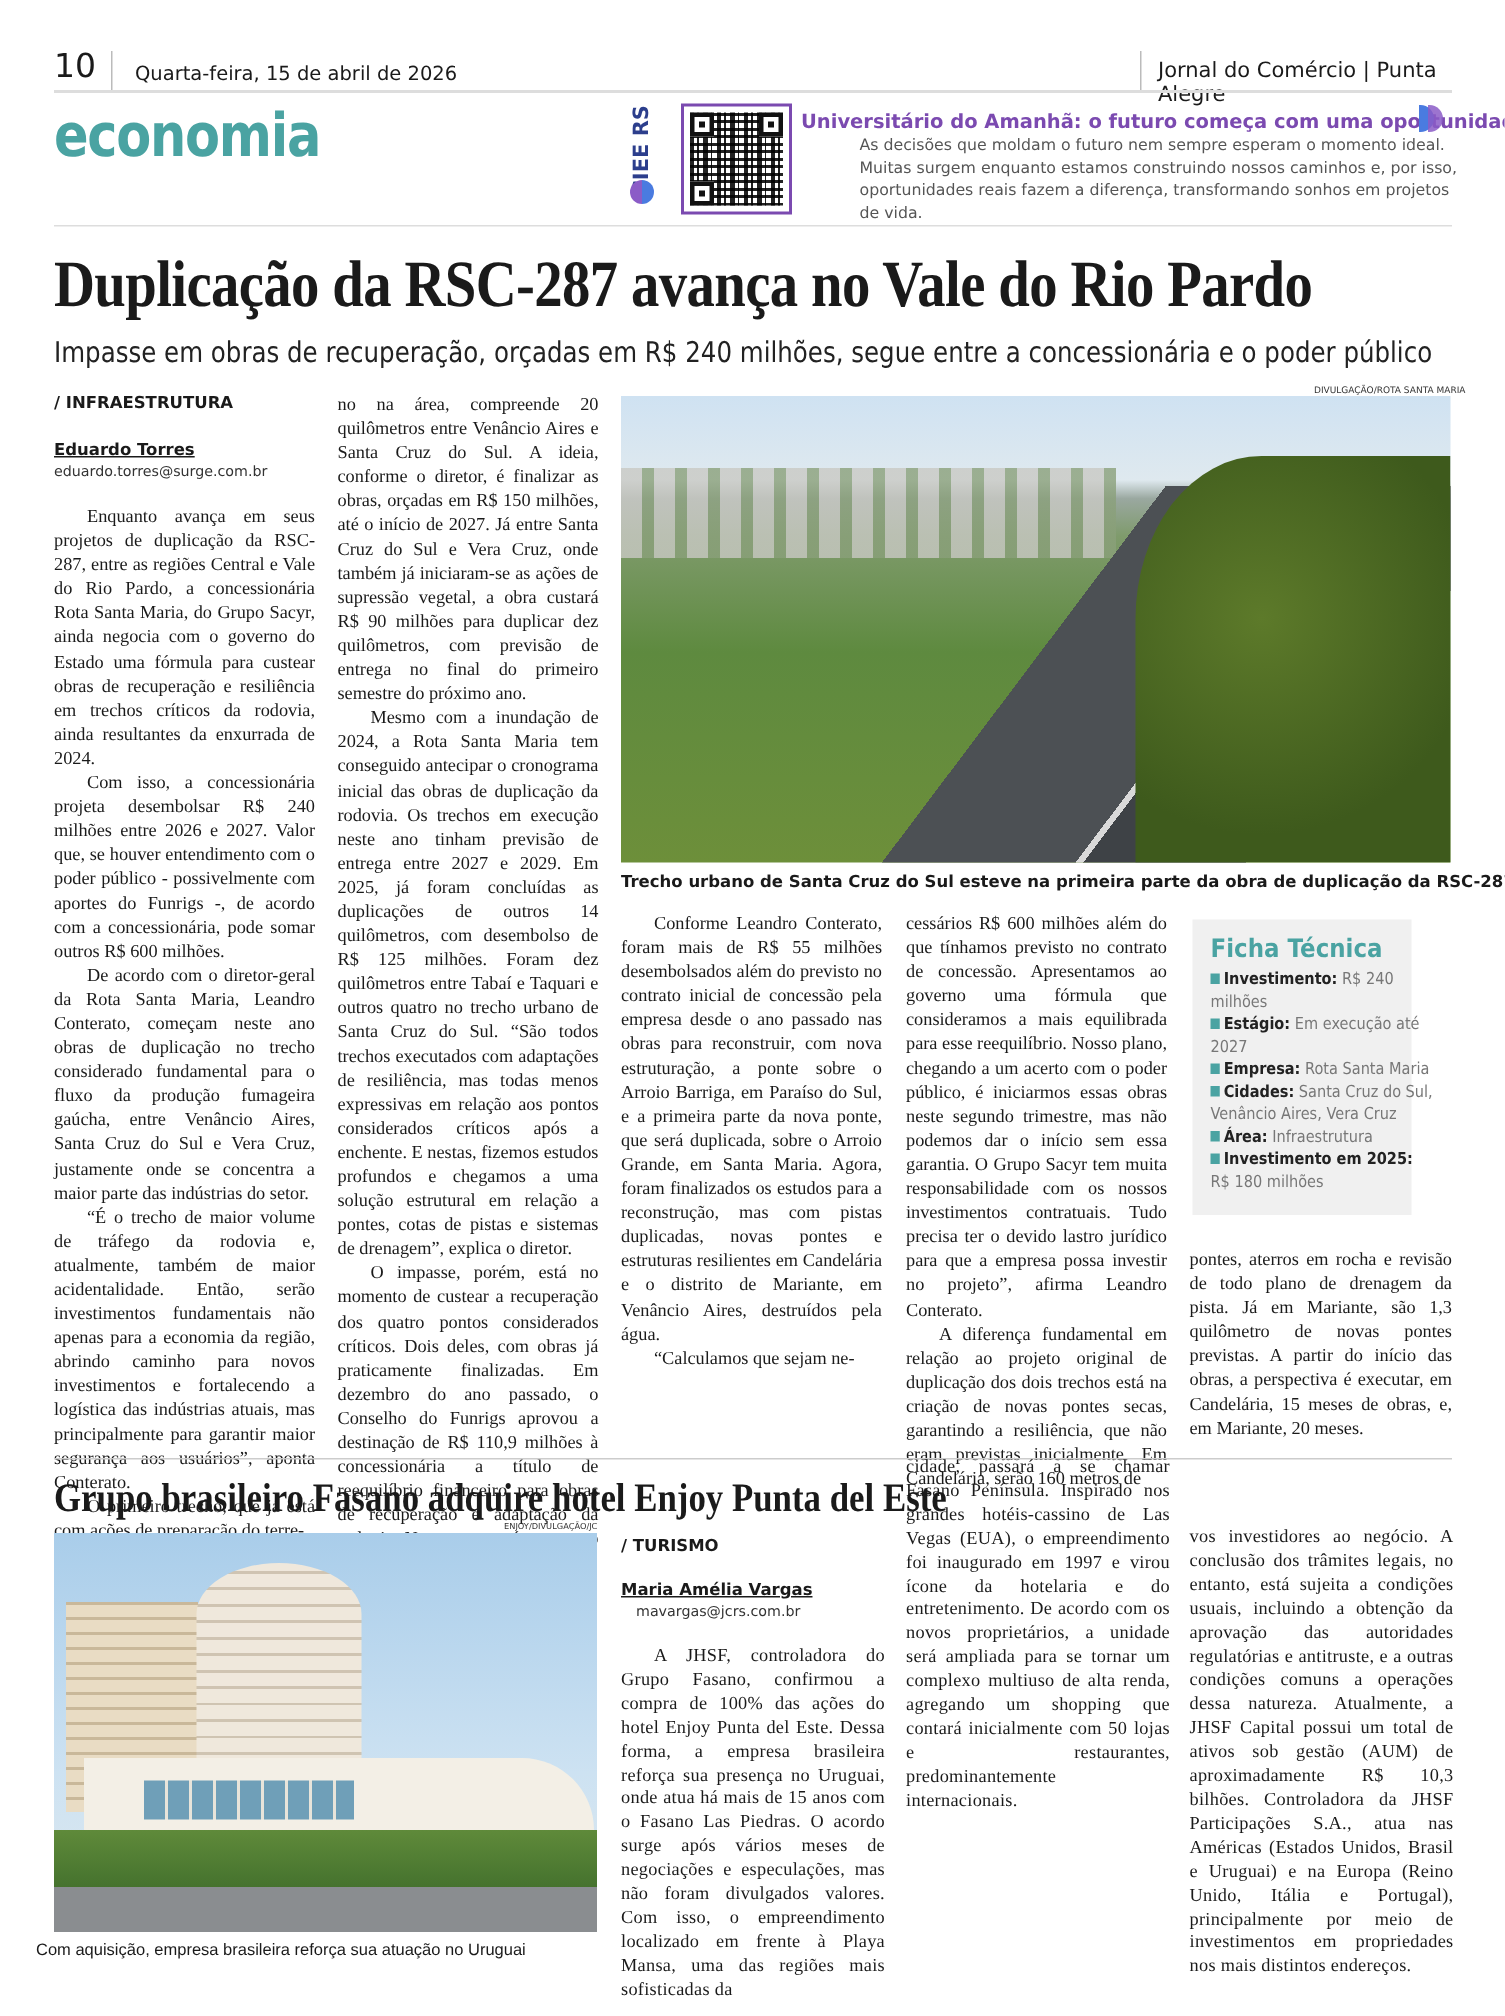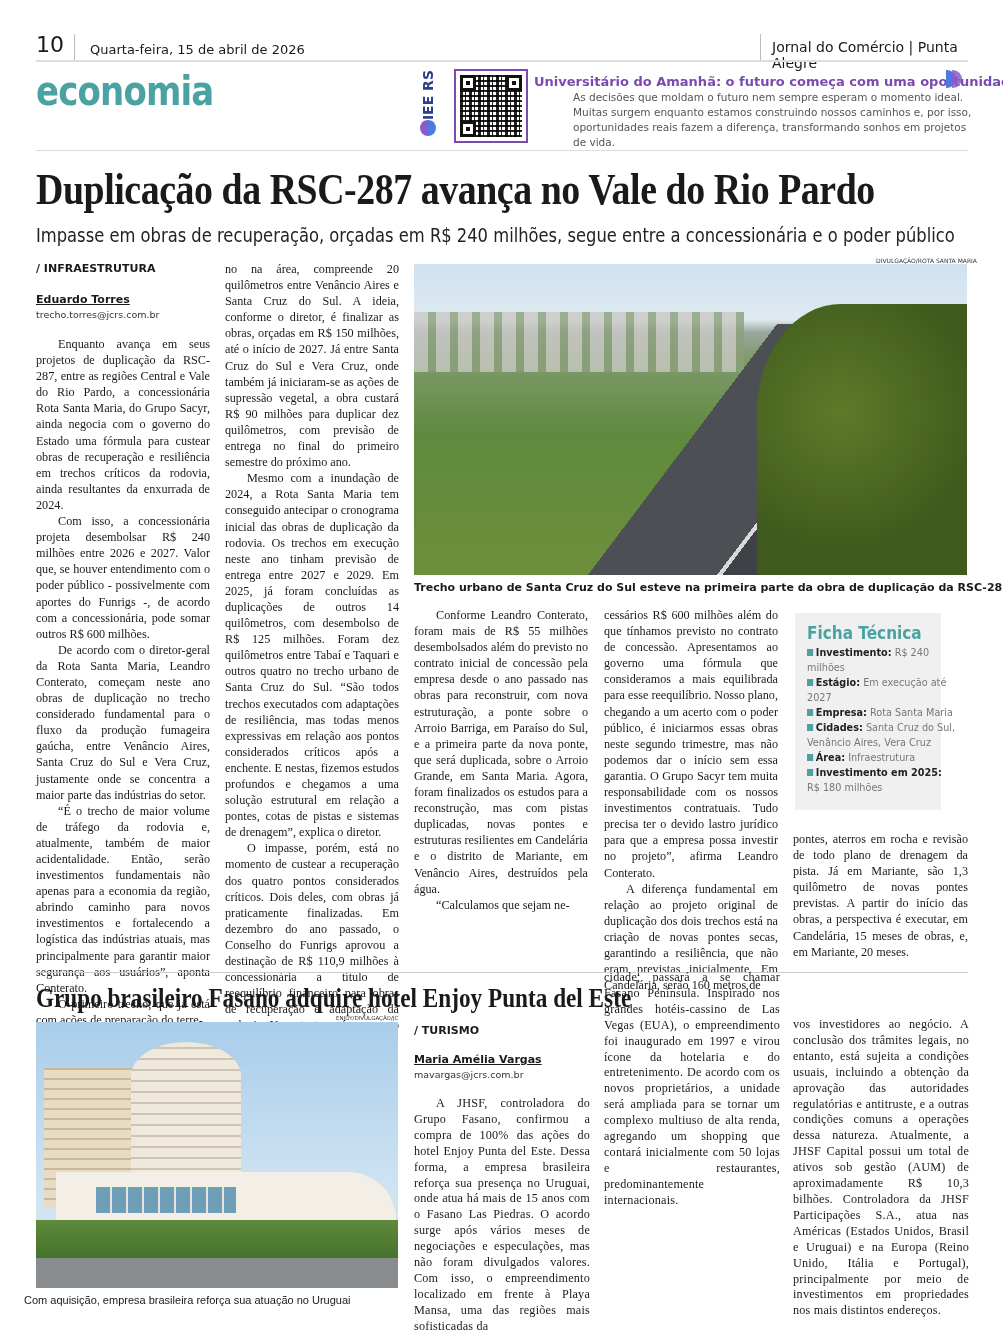--- a/index.html
+++ b/index.html
@@ -103,21 +103,21 @@
   <span style="left:0;background:#4a7be0"></span>
     <span style="left:6px;background:#8b5cc7;opacity:.85"></span>
 </div>
 <div class="abs" id="hdr-line2"></div>
 
 <h1 class="abs" id="headline">Duplicação da RSC-287 avança no Vale do Rio Pardo</h1>
 <div class="abs" id="subhead">Impasse em obras de recuperação, orçadas em R$ 240 milhões, segue entre a concessionária e o poder público</div>
 
 <div class="abs tag" style="left:36px;top:262px">/ INFRAESTRUTURA</div>
 <div class="abs byline" style="left:36px;top:293px">Eduardo Torres</div>
-<div class="abs email" style="left:36px;top:309px">trecho.torres@jcrs.com.br</div>
+<div class="abs email" style="left:36px;top:309px">eduardo.torres@surge.com.br</div>
 
 <div class="abs col" style="left:36px;top:336px;width:174px">
   <p>Enquanto avança em seus projetos de duplicação da RSC-287, entre as regiões Central e Vale do Rio Pardo, a concessionária Rota Santa Maria, do Grupo Sacyr, ainda negocia com o governo do Estado uma fórmula para custear obras de recuperação e resiliência em trechos críticos da rodovia, ainda resultantes da enxurrada de 2024.</p>
   <p>Com isso, a concessionária projeta desembolsar R$ 240 milhões entre 2026 e 2027. Valor que, se houver entendimento com o poder público - possivelmente com aportes do Funrigs -, de acordo com a concessionária, pode somar outros R$ 600 milhões.</p>
   <p>De acordo com o diretor-geral da Rota Santa Maria, Leandro Conterato, começam neste ano obras de duplicação no trecho considerado fundamental para o fluxo da produção fumageira gaúcha, entre Venâncio Aires, Santa Cruz do Sul e Vera Cruz, justamente onde se concentra a maior parte das indústrias do setor.</p>
   <p>“É o trecho de maior volume de tráfego da rodovia e, atualmente, também de maior acidentalidade. Então, serão investimentos fundamentais não apenas para a economia da região, abrindo caminho para novos investimentos e fortalecendo a logística das indústrias atuais, mas principalmente para garantir maior segurança aos usuários”, aponta Conterato.</p>
   <p>O primeiro trecho, que já está com ações de preparação do terre-</p>
 </div>
 
 <div class="abs col" style="left:225px;top:261px;width:174px">
@@ -166,21 +166,21 @@
     <div class="bld2"></div>
     <div class="base"></div>
     <div class="glass"></div>
     <div class="garden"></div>
     <div class="drive"></div>
 </div>
 <div class="abs" id="caption2">Com aquisição, empresa brasileira reforça sua atuação no Uruguai</div>
 
 <div class="abs tag" style="left:414px;top:1024px">/ TURISMO</div>
 <div class="abs byline" style="left:414px;top:1053px">Maria Amélia Vargas</div>
-<div class="abs email" style="left:414px;top:1069px">mavargas@jcrs.com.br</div>
+<div class="abs email" style="left:424px;top:1069px">mavargas@jcrs.com.br</div>
 
 <div class="abs col2" style="left:414px;top:1096px;width:176px">
   <p>A JHSF, controladora do Grupo Fasano, confirmou a compra de 100% das ações do hotel Enjoy Punta del Este. Dessa forma, a empresa brasileira reforça sua presença no Uruguai, onde atua há mais de 15 anos com o Fasano Las Piedras. O acordo surge após vários meses de negociações e especulações, mas não foram divulgados valores. Com isso, o empreendimento localizado em frente à Playa Mansa, uma das regiões mais sofisticadas da</p>
 </div>
 <div class="abs col2" style="left:604px;top:970px;width:176px">
   <p style="text-indent:0">cidade, passará a se chamar Fasano Península. Inspirado nos grandes hotéis-cassino de Las Vegas (EUA), o empreendimento foi inaugurado em 1997 e virou ícone da hotelaria e do entretenimento. De acordo com os novos proprietários, a unidade será ampliada para se tornar um complexo multiuso de alta renda, agregando um shopping que contará inicialmente com 50 lojas e restaurantes, predominantemente internacionais.</p>
 </div>
 <div class="abs col2" style="left:793px;top:1017px;width:176px">
   <p style="text-indent:0">vos investidores ao negócio. A conclusão dos trâmites legais, no entanto, está sujeita a condições usuais, incluindo a obtenção da aprovação das autoridades regulatórias e antitruste, e a outras condições comuns a operações dessa natureza. Atualmente, a JHSF Capital possui um total de ativos sob gestão (AUM) de aproximadamente R$ 10,3 bilhões. Controladora da JHSF Participações S.A., atua nas Américas (Estados Unidos, Brasil e Uruguai) e na Europa (Reino Unido, Itália e Portugal), principalmente por meio de investimentos em propriedades nos mais distintos endereços.</p>
 </div>

